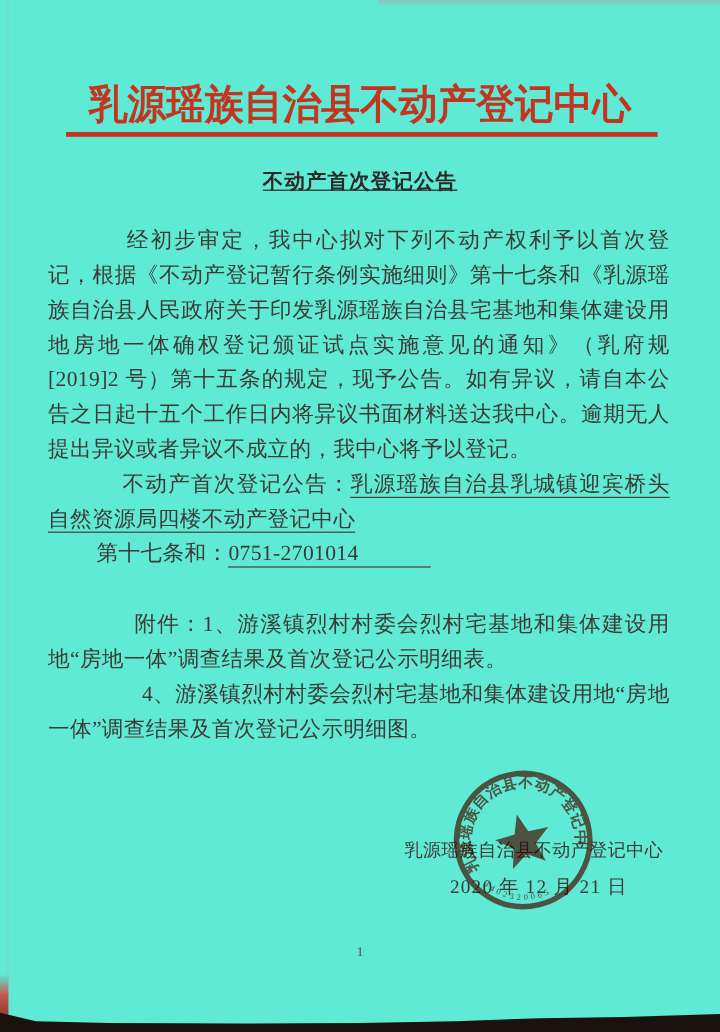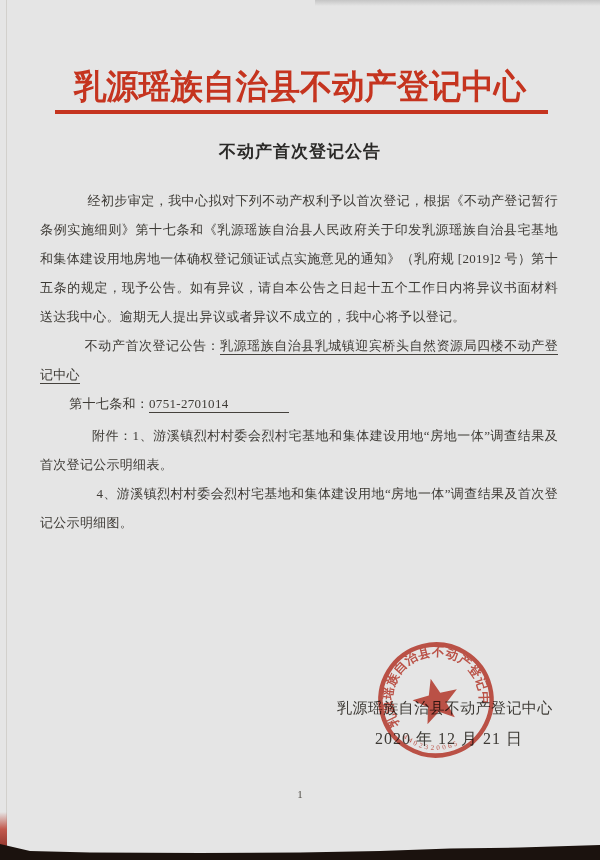--- a/index.html
+++ b/index.html
@@ -1,45 +1,45 @@
 <!DOCTYPE html>
 <html><head>
 <meta charset="utf-8">
 <style>
   html,body{margin:0;padding:0;background:#ffffff;}
   .page{
     position:relative;width:600px;height:860px;overflow:hidden;
-    background:#e5e5e5;
+    background:#5eead4;
     font-family:"Liberation Serif","DejaVu Serif",serif;
   }
   
   .letterhead{
     position:absolute;top:64px;left:0;width:100%;text-align:center;
     font-size:34px;font-weight:bold;color:#c5341f;letter-spacing:0px;
     transform:scaleX(.95);transform-origin:center;white-space:nowrap;
   }
   .letterhead-rule{
     position:absolute;top:110px;left:55px;width:493px;height:4px;
     background:#c5341f;
   }
   .doc-title{
     position:absolute;top:140px;left:0;width:100%;text-align:center;
-    font-size:17px;font-weight:bold;color:#2a2927;letter-spacing:1px;
+    font-size:17px;font-weight:bold;color:#2a2927;letter-spacing:1px;text-decoration:underline;
   }
   
   .body-text{
     position:absolute;top:186px;left:40px;width:518px;
-    font-size:13px;line-height:29px;letter-spacing:.3px;
+    font-size:18px;line-height:29px;letter-spacing:.3px;
     color:#3d3a35;text-align:justify;
   }
   .body-text p{margin:0;}
   .p-main{text-indent:3.65em;}
   .p-addr{text-indent:3.45em;}
   .p-contact{text-indent:2.25em;}
-  .attachments{margin-top:3px;}
+  .attachments{margin-top:30px;}
   .p-att1{text-indent:4em;}
   .p-att2{text-indent:4.35em;}
   .u{border-bottom:1px solid #44413c;padding-bottom:1px;}
   .u-ext{padding-right:60px;}
   
   .sig-org{
     position:absolute;left:337px;top:699px;font-size:15px;color:#3d3a35;
     letter-spacing:.4px;white-space:nowrap;
   }
   .sig-date{

